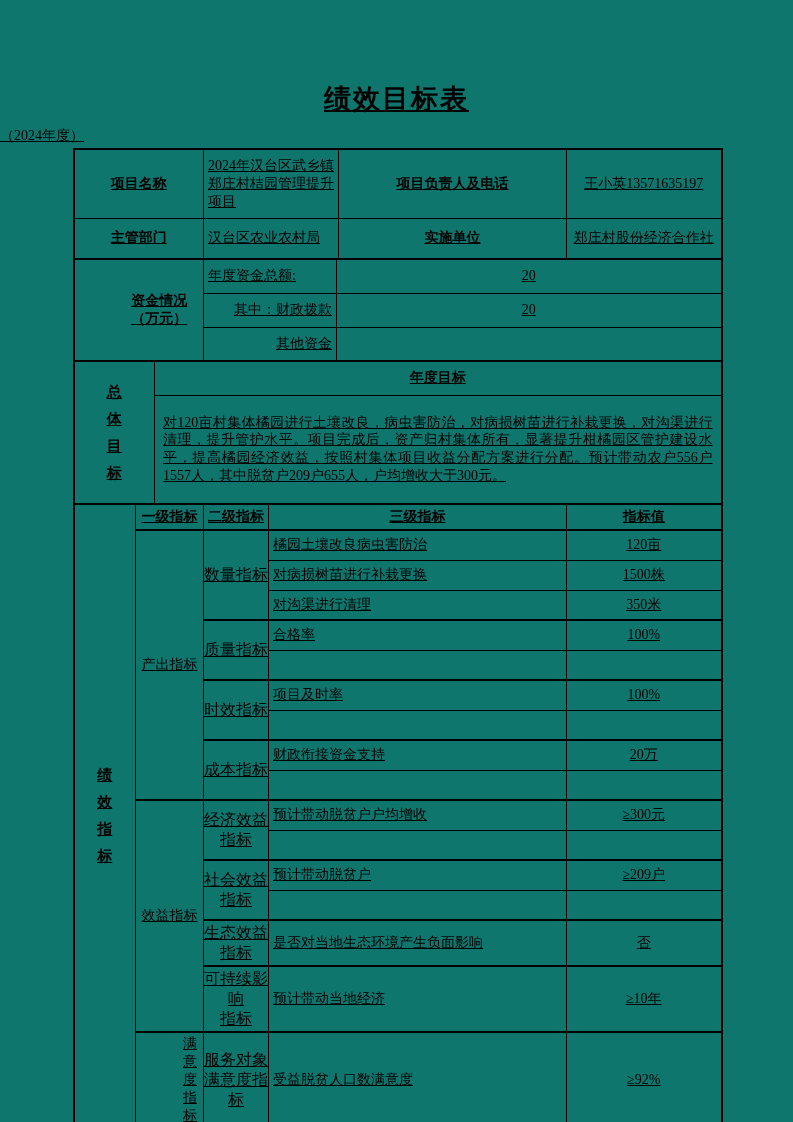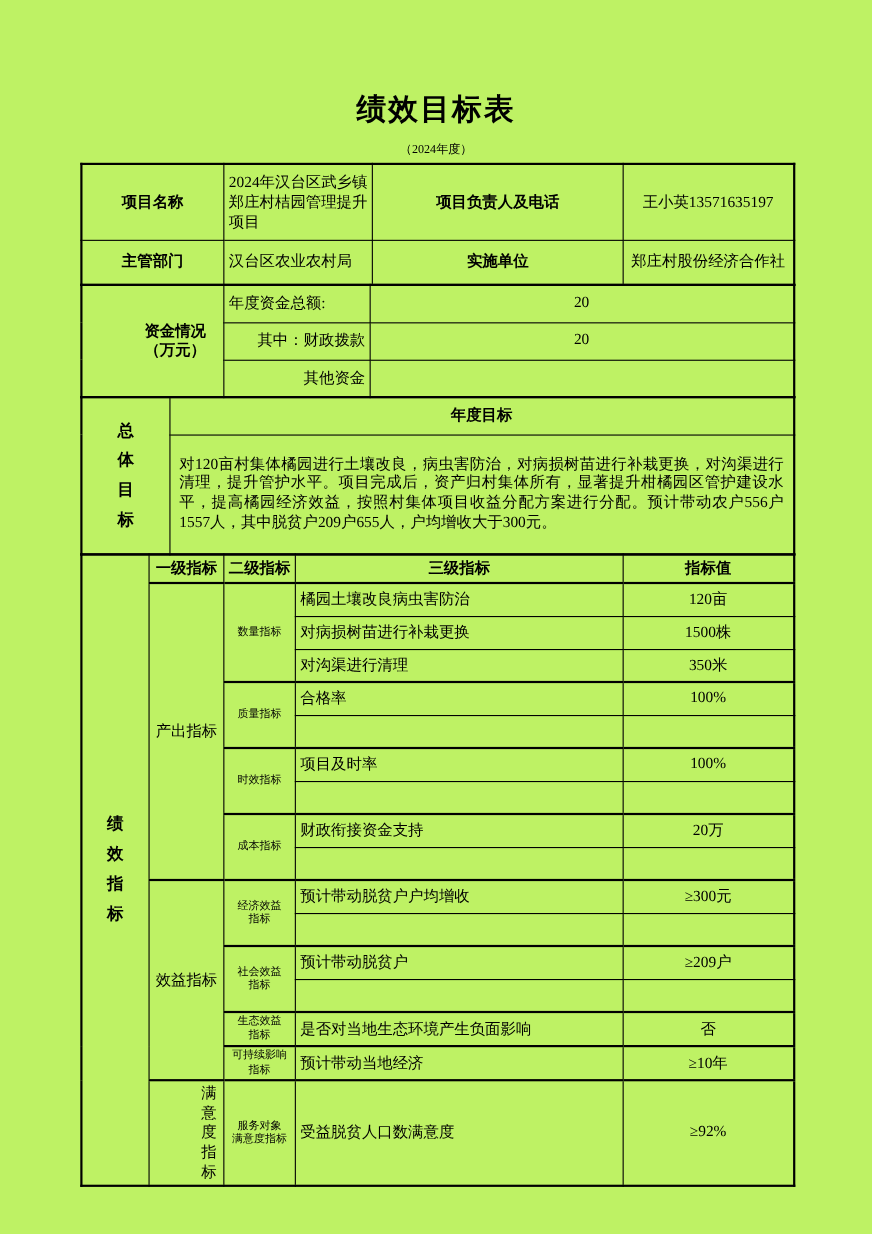--- a/index.html
+++ b/index.html
@@ -1,26 +1,27 @@
 <!DOCTYPE html>
 <html><head>
 <meta charset="utf-8">
 <style>
   * { box-sizing: border-box; }
   html,body { margin:0; padding:0; background:#e8e8e8; }
   .page {
-    width:793px; height:1122px; margin:0 auto; background:#bef264;
+    width:793px; height:1122px; margin:0 auto; background:#0f766e;
     font-family:"Liberation Serif","DejaVu Serif",serif; color:#000;
     overflow:hidden;
+    text-decoration:underline;
   }
   .doc-title {
     margin:0; padding-top:84px; text-align:center;
     font-size:27px; font-weight:bold; letter-spacing:2px; line-height:30px;
   }
-  .doc-subtitle { text-align:center; font-size:11px; margin-top:13px; line-height:18px; }
+  .doc-subtitle { text-align:left; font-size:14px; margin-top:13px; line-height:18px; }
   .tables { width:648px; margin:3px auto 0; }
   table { border-collapse:collapse; table-layout:fixed; width:648px; border:2px solid #000; }
   .t + .t { margin-top:-2px; }
   td, th { border:1px solid #000; padding:2px 4px; font-size:14px; vertical-align:middle; overflow:hidden; text-align:center; }
   .lbl { font-weight:bold; text-align:center; }
   .left { text-align:left; }
   .right { text-align:right; }
   .ml { white-space:pre-line;padding-left:45px; }
   .vstack {
     width:17px; margin:0 auto; word-break:break-all;
@@ -31,21 +32,21 @@
   .rowA2 td { height:41px; }
   
   .tB td { height:34px; }
   
   .rowC1 td { height:34px; }
   .goal-text { text-align:justify; font-size:14px; line-height:1.28; padding:18px 8px; vertical-align:middle; height:87px; }
   
   .tD td, .tD th { height:30px; }
   .tD tr.hdr th { height:26px; font-weight:bold; }
   .tD td.ind { text-align:left; }
-  .tD td.l2 { font-size:10px; padding:2px 0; line-height:1.25; }
+  .tD td.l2 { font-size:16px; padding:2px 0; line-height:1.25; }
   .tD td.l1 { font-size:14px; }
   tr.grp td, tr.grp th { border-top-width:2px; }
 </style>
 </head>
 <body>
 
 <div class="page">
   <h1 class="doc-title">绩效目标表</h1>
   <div class="doc-subtitle">（2024年度）</div>
 

